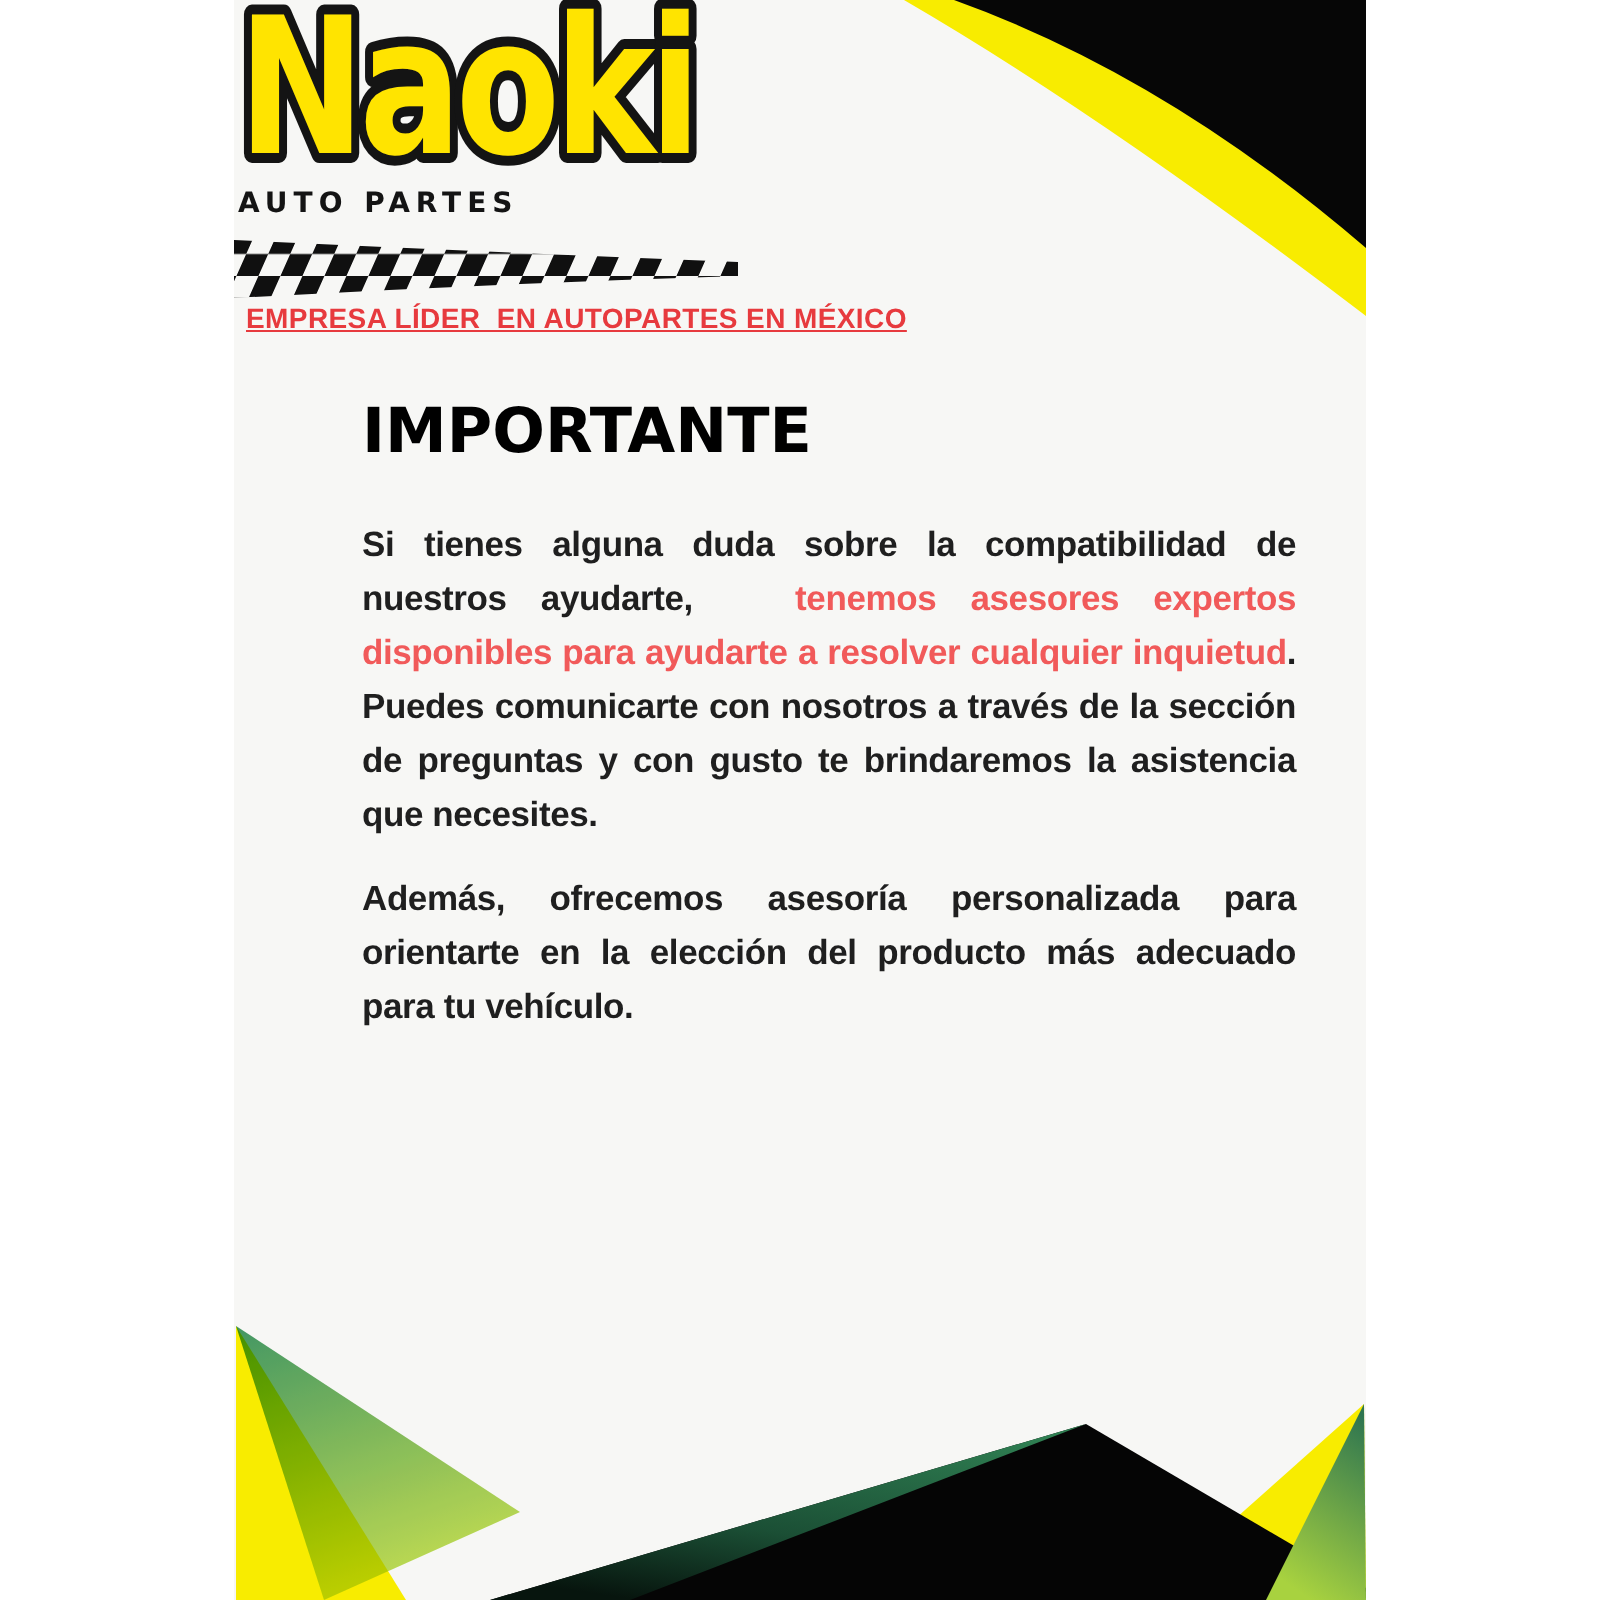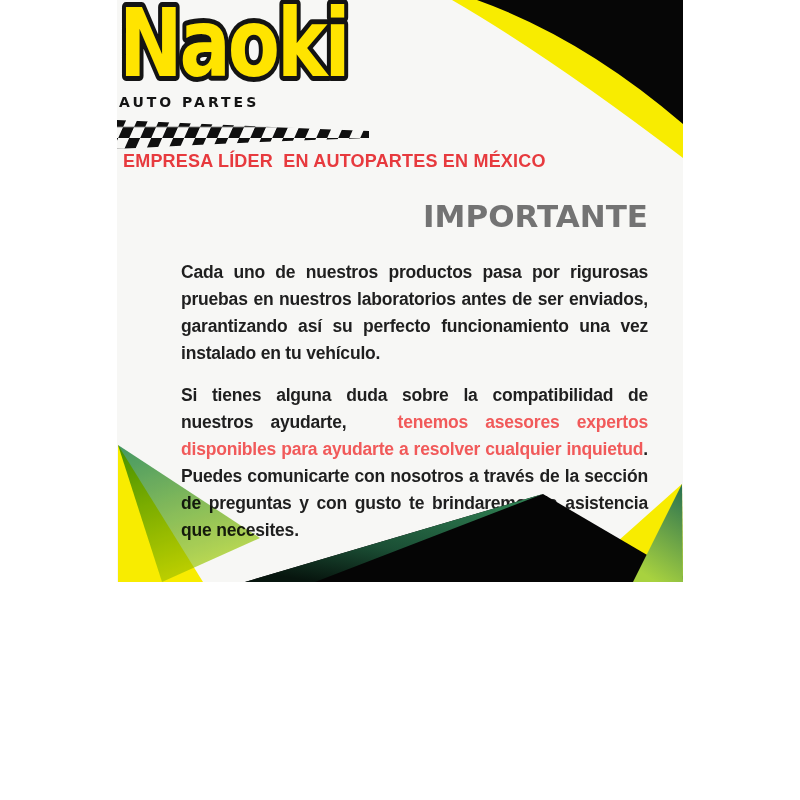--- a/index.html
+++ b/index.html
@@ -2,48 +2,49 @@
 <html><head>
 <meta charset="utf-8">
 <style>
   html,body{margin:0;padding:0;}
   body{
     width:800px;height:800px;background:#ffffff;
     font-family:"Liberation Sans", sans-serif;
     position:relative;overflow:hidden;
   }
   .stage{
-    position:absolute;left:117px;top:0;width:566px;height:582px;
+    position:absolute;left:117px;top:0;width:566px;height:800px;
     background:#f7f7f5;overflow:hidden;
   }
   
   .brand{position:absolute;left:0;top:0;width:420px;}
   .logo-svg{position:absolute;left:-2px;top:0;}
   .logo-sub{
     position:absolute;left:2px;top:94px;
     font-family:"DejaVu Sans", sans-serif;
     font-weight:bold;font-size:14px;letter-spacing:3px;color:#141414;
     white-space:nowrap;
   }
   .flag-svg{position:absolute;left:0;top:116px;}
   .tagline{
     position:absolute;left:6px;top:151px;
-    font-weight:bold;font-size:18px;letter-spacing:0.2px;color:#e73a3e;
+    font-weight:bold;font-size:14px;letter-spacing:0.2px;color:#e73a3e;
     white-space:pre;
+    text-decoration:underline;
   }
   
   .corner-svg{position:absolute;right:0;top:0;}
   
   .copy{
     position:absolute;left:64px;top:198px;width:467px;
   }
   .heading{
     font-family:"DejaVu Sans", sans-serif;
     font-weight:bold;font-size:31px;letter-spacing:0px;
-    color:#737373;margin:0 0 25px 0;text-align:right;
+    color:#000000;margin:0 0 25px 0;
   }
   .para{
     font-weight:bold;font-size:17.5px;line-height:27px;
     letter-spacing:-0.2px;color:#1f1f1f;
     text-align:justify;margin:0 0 15px 0;
   }
   .para .hl{color:#f15a5a;margin-left:34px;}
   
   .decor-svg{position:absolute;left:0;bottom:0;}
   .blend-multiply{mix-blend-mode:multiply;}
@@ -74,22 +75,22 @@
           <path d="M0,4 Q126,10 252,15 L252,22 Q126,26 0,33 Z"></path>
         </clipPath>
       </defs>
       <rect x="0" y="0" width="252" height="36" fill="url(#checks)" clip-path="url(#flagclip)"></rect>
     </svg>
     <div class="tagline">EMPRESA LÍDER  EN AUTOPARTES EN MÉXICO</div>
   </div>
 
   <div class="copy">
     <h1 class="heading">IMPORTANTE</h1>
-    <p class="para">Cada uno de nuestros productos pasa por rigurosas pruebas en nuestros laboratorios antes de ser enviados, garantizando así su perfecto funcionamiento una vez instalado en tu vehículo.</p>
     <p class="para"><span>Si tienes alguna duda sobre la compatibilidad de nuestros ayudarte, </span><span class="hl">tenemos asesores expertos disponibles para ayudarte a resolver cualquier inquietud</span><span>. Puedes comunicarte con nosotros a través de la sección de preguntas y con gusto te brindaremos la asistencia que necesites.</span></p>
+    <p class="para">Además, ofrecemos asesoría personalizada para orientarte en la elección del producto más adecuado para tu vehículo.</p>
   </div>
 
   <svg class="decor-svg" width="566" height="140" viewBox="0 0 566 140" aria-hidden="true">
     <defs>
       <linearGradient id="gLeft" x1="0" y1="0" x2="0.35" y2="1">
         <stop offset="0" stop-color="#35935b"></stop>
         <stop offset="1" stop-color="#bede45"></stop>
       </linearGradient>
       <linearGradient id="gBand" x1="0.75" y1="0" x2="0.25" y2="1">
         <stop offset="0" stop-color="#2f7f52"></stop>

